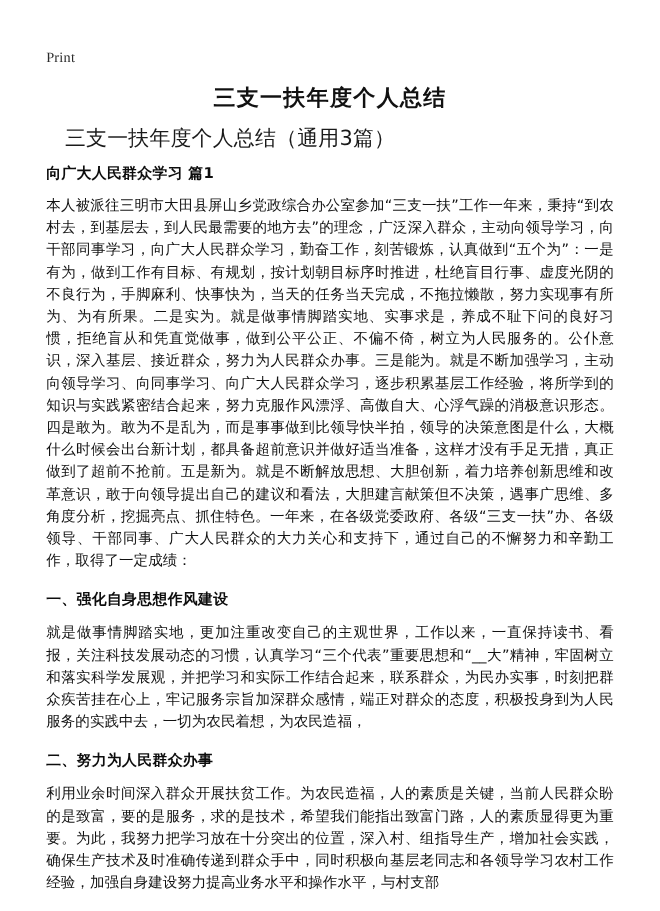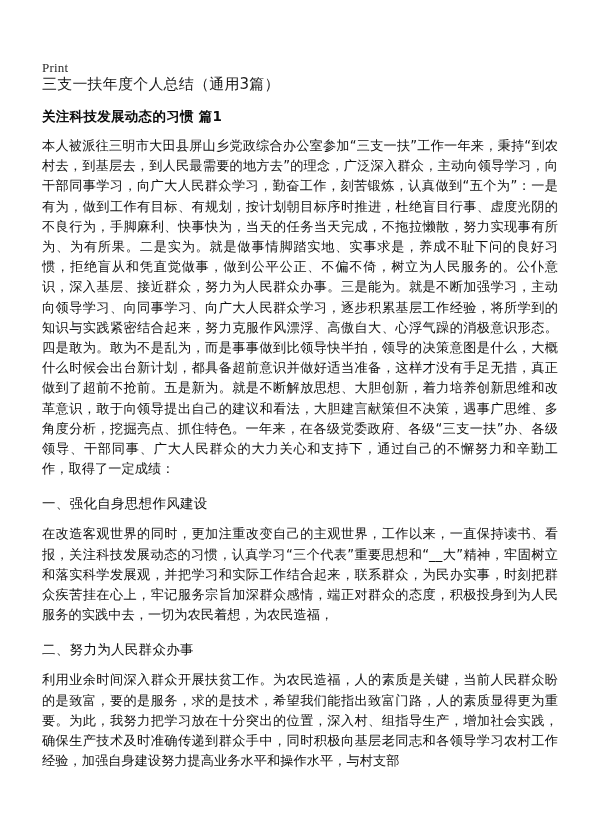--- a/index.html
+++ b/index.html
@@ -17,21 +17,21 @@
   .page {
     position: relative;
     width: 600px;
     height: 828px;
     box-sizing: border-box;
     background: #ffffff;
   }
   .print-link {
     position: absolute;
     left: 42px;
-    top: 60px;
+    top: 44px;
     font-family: "Liberation Serif", "DejaVu Serif", serif;
     font-size: 13px;
     line-height: 16px;
     color: #2b2b2b;
     letter-spacing: 0.2px;
     cursor: pointer;
     user-select: none;
   }
   .doc-body {
     position: absolute;
@@ -42,38 +42,38 @@
   .doc-title {
     font-size: 20px;
     line-height: 28px;
     font-weight: bold;
     text-align: center;
     letter-spacing: 1.2px;
     margin: 0 0 14px 0;
     color: #111111;
   }
   .subtitle {
-    font-size: 15px;
+    font-size: 19px;
     line-height: 20px;
-    margin: 0 0 12px 0;
+    margin: 0 0 12px 17px;
     color: #1a1a1a;
     letter-spacing: 0.2px;
   }
   .section-title {
     font-size: 13.5px;
     line-height: 20px;
     font-weight: bold;
     margin: 10px 0 10px 0;
     color: #0d0d0d;
     letter-spacing: 0.3px;
   }
   .heading-num {
     font-size: 13.5px;
     line-height: 20px;
-    font-weight: normal;
+    font-weight: bold;
     margin: 14px 0 11px 0;
     color: #0d0d0d;
     letter-spacing: 0.3px;
   }
   .para {
     font-size: 13.2px;
     line-height: 20.2px;
     margin: 0 0 11px 0;
     color: #111111;
     text-align: justify;
@@ -87,29 +87,30 @@
 </style>
 </head>
 <body>
 
 <div class="page">
 
   <a class="print-link">Print</a>
 
   <div class="doc-body">
 
+    <h1 class="doc-title">三支一扶年度个人总结</h1>
 
     <p class="subtitle">三支一扶年度个人总结（通用3篇）</p>
 
-    <h2 class="section-title">关注科技发展动态的习惯 篇1</h2>
+    <h2 class="section-title">向广大人民群众学习 篇1</h2>
 
     <p class="para">本人被派往三明市大田县屏山乡党政综合办公室参加“三支一扶”工作一年来，秉持“到农村去，到基层去，到人民最需要的地方去”的理念，广泛深入群众，主动向领导学习，向干部同事学习，向广大人民群众学习，勤奋工作，刻苦锻炼，认真做到“五个为”：一是有为，做到工作有目标、有规划，按计划朝目标序时推进，杜绝盲目行事、虚度光阴的不良行为，手脚麻利、快事快为，当天的任务当天完成，不拖拉懒散，努力实现事有所为、为有所果。二是实为。就是做事情脚踏实地、实事求是，养成不耻下问的良好习惯，拒绝盲从和凭直觉做事，做到公平公正、不偏不倚，树立为人民服务的。公仆意识，深入基层、接近群众，努力为人民群众办事。三是能为。就是不断加强学习，主动向领导学习、向同事学习、向广大人民群众学习，逐步积累基层工作经验，将所学到的知识与实践紧密结合起来，努力克服作风漂浮、高傲自大、心浮气躁的消极意识形态。四是敢为。敢为不是乱为，而是事事做到比领导快半拍，领导的决策意图是什么，大概什么时候会出台新计划，都具备超前意识并做好适当准备，这样才没有手足无措，真正做到了超前不抢前。五是新为。就是不断解放思想、大胆创新，着力培养创新思维和改革意识，敢于向领导提出自己的建议和看法，大胆建言献策但不决策，遇事广思维、多角度分析，挖掘亮点、抓住特色。一年来，在各级党委政府、各级“三支一扶”办、各级领导、干部同事、广大人民群众的大力关心和支持下，通过自己的不懈努力和辛勤工作，取得了一定成绩：</p>
 
     <h3 class="heading-num">一、强化自身思想作风建设</h3>
 
-    <p class="para">在改造客观世界的同时，更加注重改变自己的主观世界，工作以来，一直保持读书、看报，关注科技发展动态的习惯，认真学习“三个代表”重要思想和“__大”精神，牢固树立和落实科学发展观，并把学习和实际工作结合起来，联系群众，为民办实事，时刻把群众疾苦挂在心上，牢记服务宗旨加深群众感情，端正对群众的态度，积极投身到为人民服务的实践中去，一切为农民着想，为农民造福，</p>
+    <p class="para">就是做事情脚踏实地，更加注重改变自己的主观世界，工作以来，一直保持读书、看报，关注科技发展动态的习惯，认真学习“三个代表”重要思想和“__大”精神，牢固树立和落实科学发展观，并把学习和实际工作结合起来，联系群众，为民办实事，时刻把群众疾苦挂在心上，牢记服务宗旨加深群众感情，端正对群众的态度，积极投身到为人民服务的实践中去，一切为农民着想，为农民造福，</p>
 
     <h3 class="heading-num">二、努力为人民群众办事</h3>
 
     <p class="para">利用业余时间深入群众开展扶贫工作。为农民造福，人的素质是关键，当前人民群众盼的是致富，要的是服务，求的是技术，希望我们能指出致富门路，人的素质显得更为重要。为此，我努力把学习放在十分突出的位置，深入村、组指导生产，增加社会实践，确保生产技术及时准确传递到群众手中，同时积极向基层老同志和各领导学习农村工作经验，加强自身建设努力提高业务水平和操作水平，与村支部</p>
 
   </div>
 </div>
 
 </body></html>

